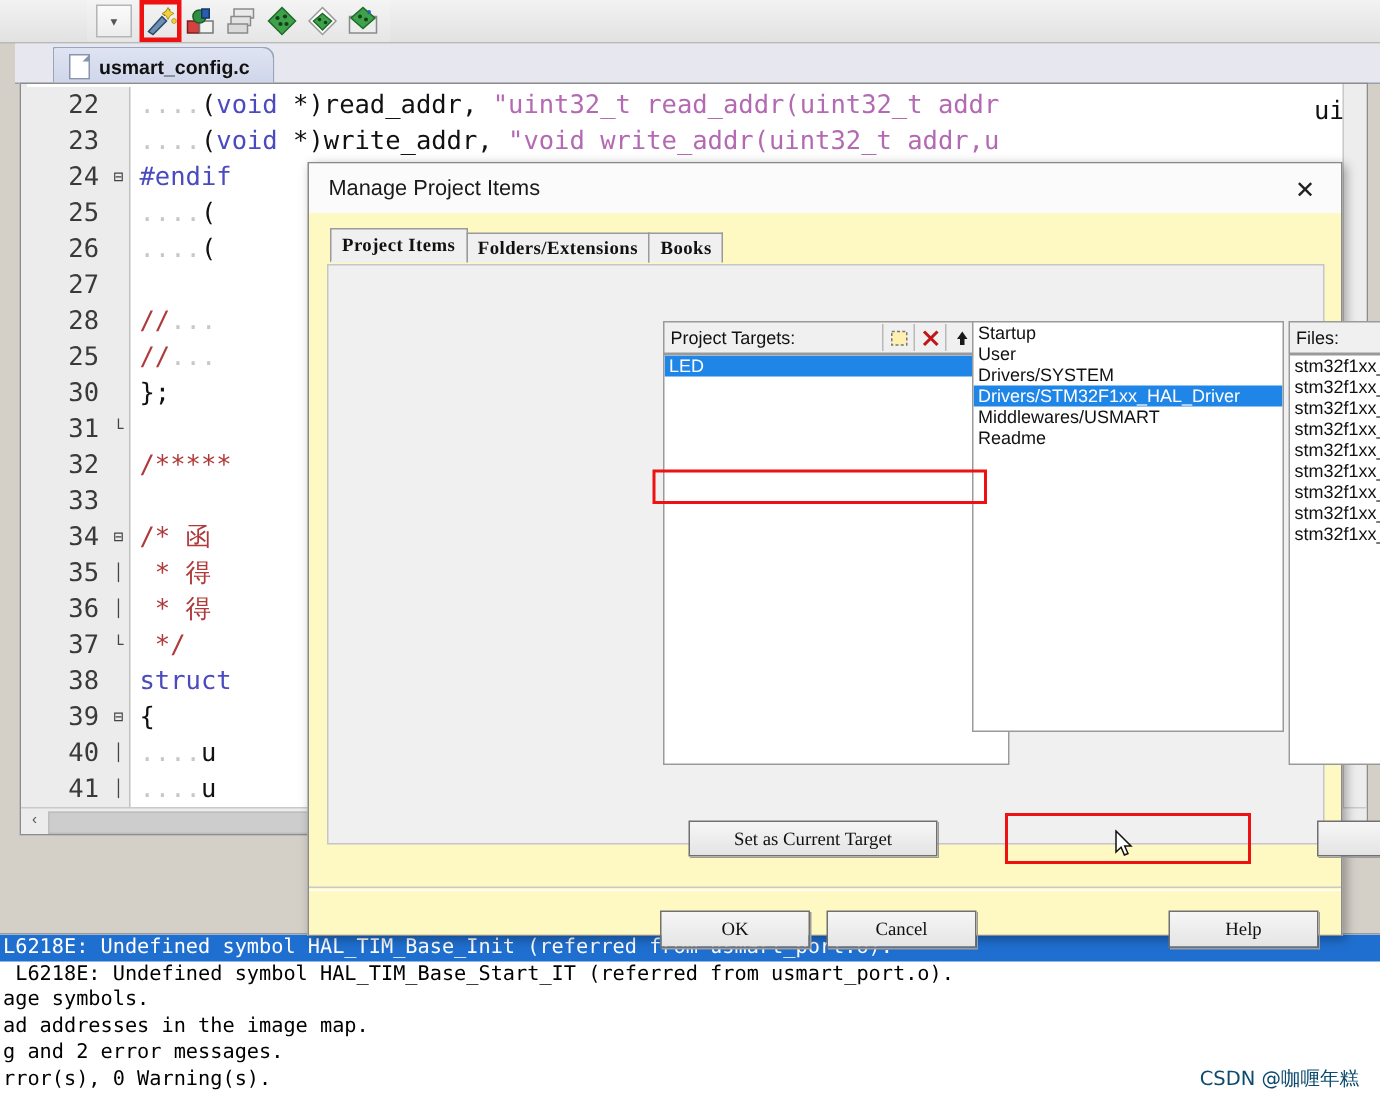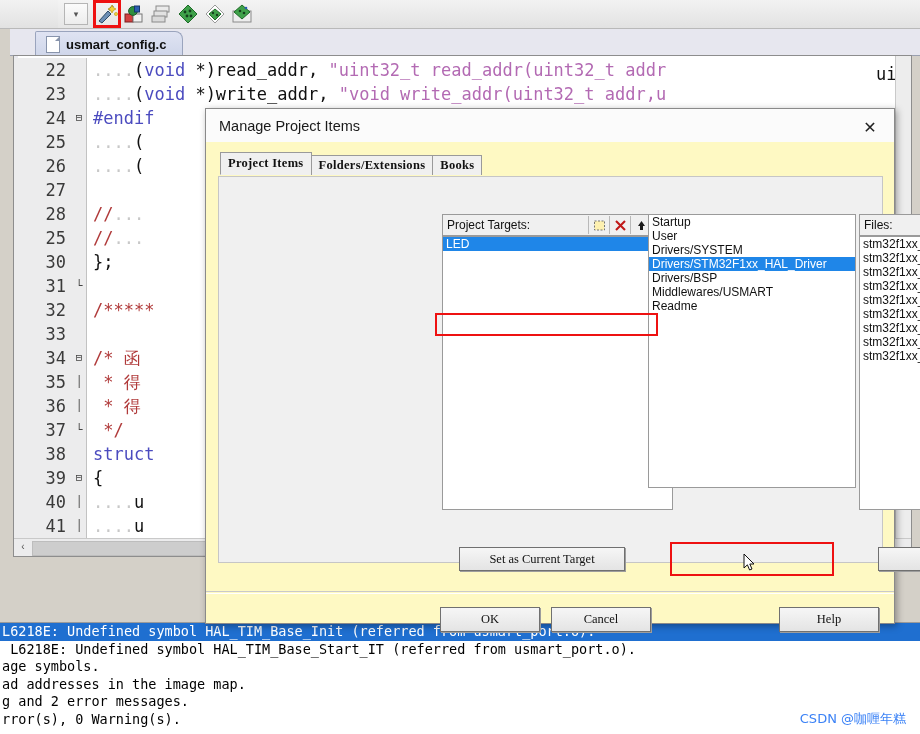--- a/index.html
+++ b/index.html
@@ -71,21 +71,21 @@
   .vstrip{position:absolute;right:0;top:0;width:15px;height:100%;background:#ededed;border-left:1px solid #c9c9c9;}
 
   
   .buildpane{
     position:absolute;left:0;top:622px;width:920px;height:112px;background:#ffffff;
     font-family:"DejaVu Sans Mono", monospace;font-size:13.5px;color:#000;
     border-top:1px solid #9a9a9a;overflow:hidden;
   }
   .bline{height:17.5px;line-height:17.5px;white-space:pre;padding-left:2px;}
   .bline.sel{background:#1f6fd0;color:#ffffff;}
-  .watermark{position:absolute;right:14px;bottom:7px;color:#3b82f6;font-size:13px;
+  .watermark{position:absolute;right:14px;bottom:7px;color:#0c4a6e;font-size:13px;
     font-family:"DejaVu Sans", sans-serif;}
 
   
   .dialog{
     position:absolute;left:205px;top:108px;width:688px;height:514px;
     background:#f0f0f0;border:1px solid #8a8a8a;
     box-shadow:2px 2px 7px rgba(0,0,0,.35);
   }
   .dlg-title{
     height:33px;background:#fbfbfb;border-bottom:1px solid #e2e2e2;
@@ -305,21 +305,20 @@
             <div class="li sel">LED</div>
           </div>
       </div>
 
       <div class="col" style="left:442px;width:208px;">
         <div class="listbox" id="list-groups" style="height:272px;">
             <div class="li">Startup</div>
             <div class="li">User</div>
             <div class="li">Drivers/SYSTEM</div>
             <div class="li sel">Drivers/STM32F1xx_HAL_Driver</div>
-            <div class="li">Drivers/BSP</div>
             <div class="li">Middlewares/USMART</div>
             <div class="li">Readme</div>
           </div>
       </div>
 
       <div class="col" style="left:653px;width:198px;">
         <div class="col-head">
           <span class="lbl">Files:</span>
 
         </div>

